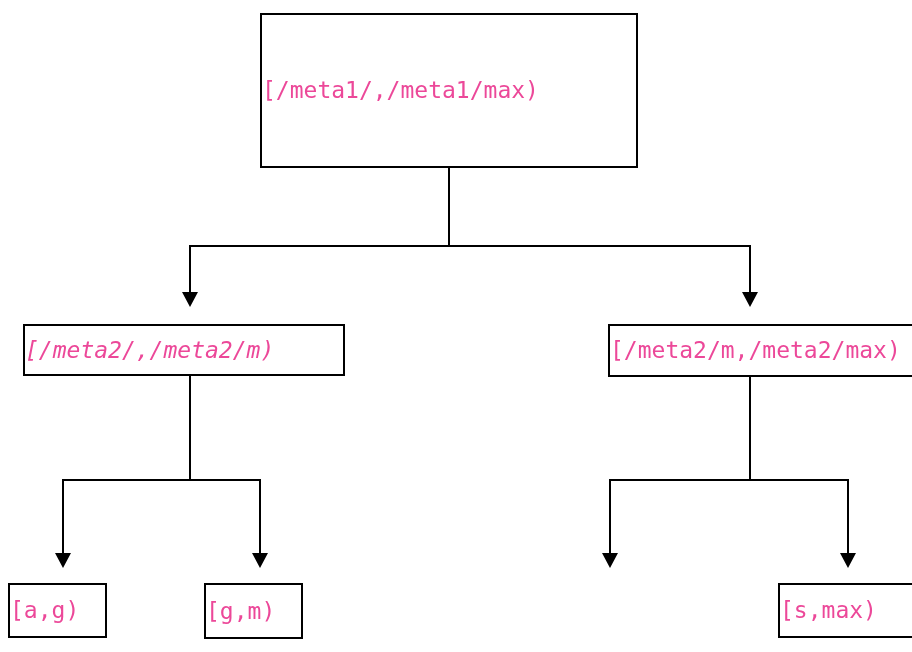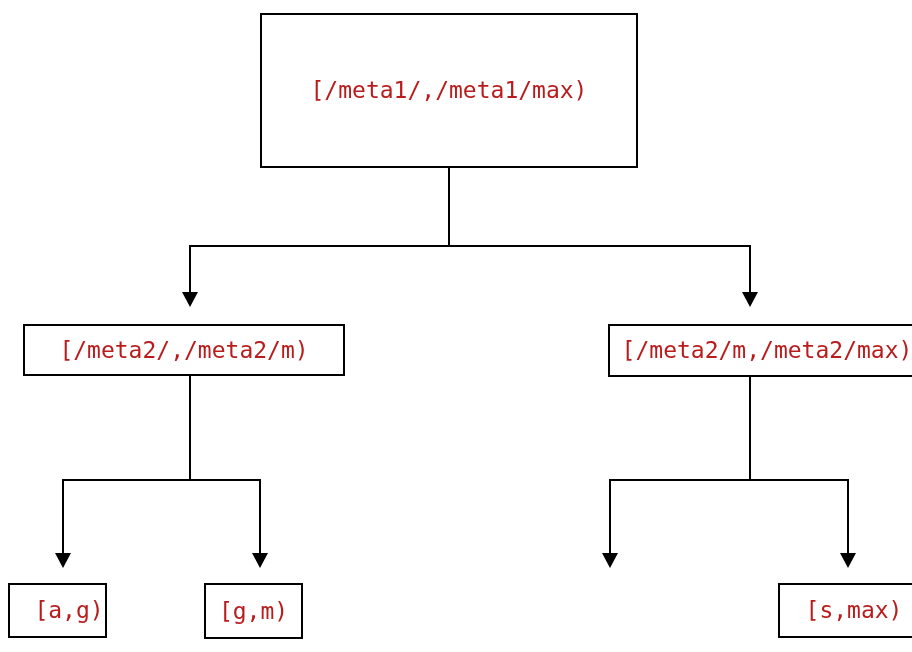--- a/index.html
+++ b/index.html
@@ -20,24 +20,24 @@
     left: 0;
     top: 0;
     width: 912px;
     height: 652px;
   }
   .node {
     position: absolute;
     box-sizing: border-box;
     border: 2px solid #000000;
     background: #ffffff;
-    color: #b91c1c;
+    color: #ec4899;
     display: flex;
     align-items: center;
-    justify-content: center;
+    justify-content: flex-start;
     font-size: 23px;
     line-height: 1;
     white-space: nowrap;
   }
   .edge-line {
     fill: none;
     stroke: #000000;
     stroke-width: 2px;
   }
   .arrowhead {
@@ -77,29 +77,29 @@
       <polygon class="arrowhead" points="602,553 618,553 610,568"></polygon>
       <path class="edge-line" d="M848,479 L848,553"></path>
       <polygon class="arrowhead" points="840,553 856,553 848,568"></polygon>
     </g>
   </svg>
 
   <div class="node" style="left:260px; top:13px; width:378px; height:155px;">
     <span>[/meta1/,/meta1/max)</span>
   </div>
 
-  <div class="node" style="left:23px; top:324px; width:322px; height:52px;">
+  <div class="node" style="left:23px; top:324px; width:322px; height:52px;font-style:italic;">
     <span>[/meta2/,/meta2/m)</span>
   </div>
 
   <div class="node" style="left:608px; top:324px; width:318px; height:53px;">
     <span>[/meta2/m,/meta2/max)</span>
   </div>
 
-  <div class="node" style="left:8px; top:583px; width:99px; height:55px;padding-left:23px;">
+  <div class="node" style="left:8px; top:583px; width:99px; height:55px;">
     <span>[a,g)</span>
   </div>
 
   <div class="node" style="left:204px; top:583px; width:99px; height:56px;">
     <span>[g,m)</span>
   </div>
 
 
   <div class="node" style="left:778px; top:583px; width:152px; height:55px;">
     <span>[s,max)</span>

